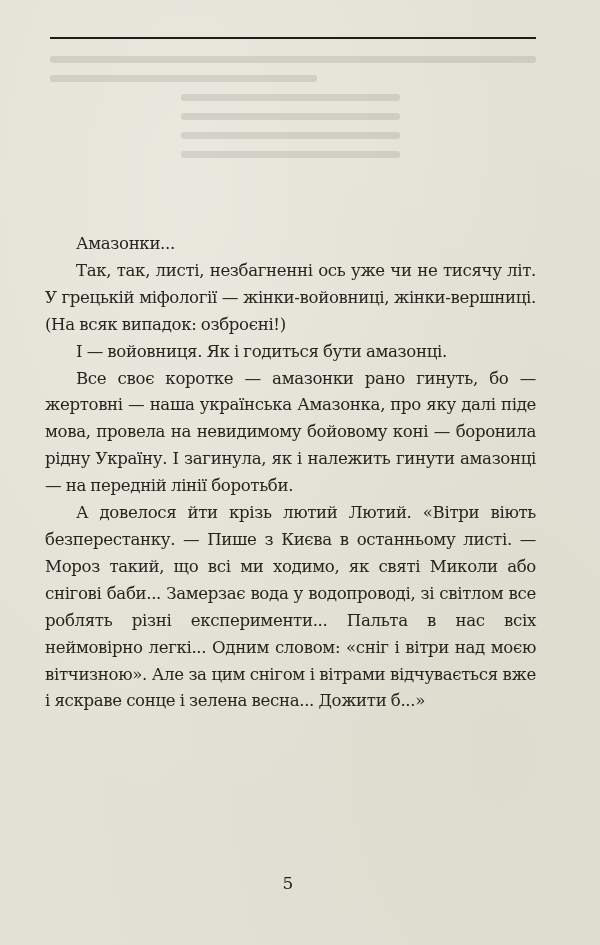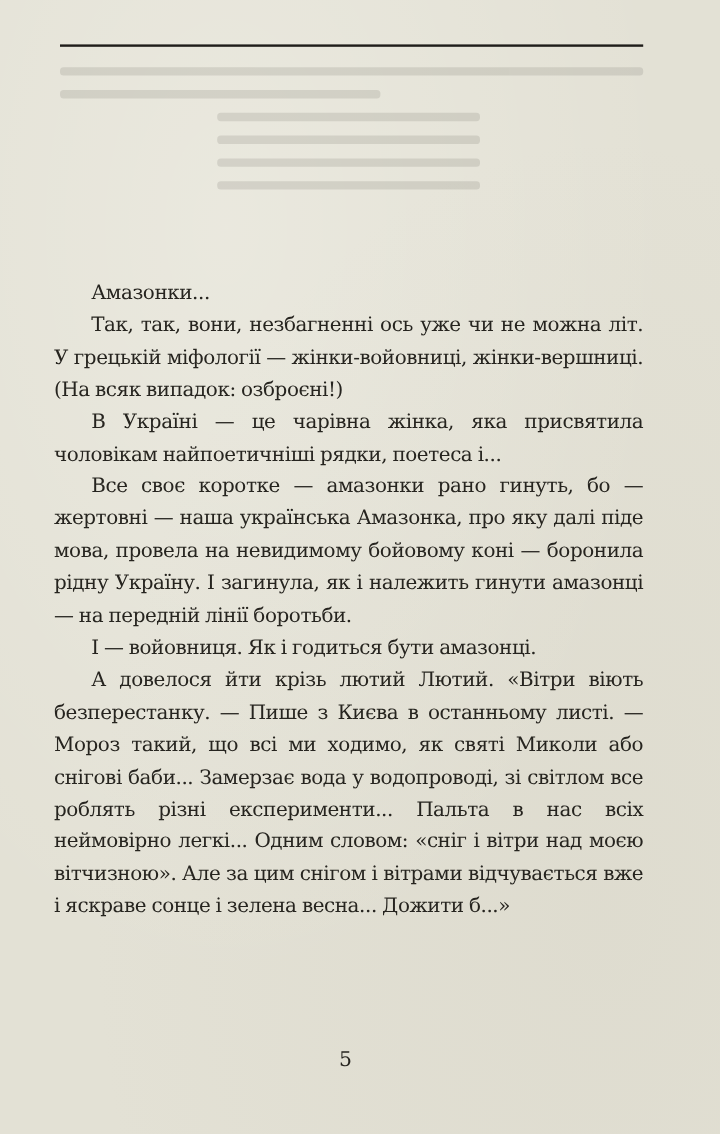--- a/index.html
+++ b/index.html
@@ -84,21 +84,20 @@
     <div class="ghost-line"></div>
     <div class="ghost-line short"></div>
     <div class="ghost-line mid"></div>
     <div class="ghost-line mid"></div>
     <div class="ghost-line mid"></div>
     <div class="ghost-line mid"></div>
   </div>
 
   <div class="body-text">
     <p>Амазонки...</p>
-    <p>Так, так, вони, незбагненні ось уже чи не можна літ. У грецькій міфології — жінки-войовниці, жінки-вершниці. (На всяк випадок: озброєні!)</p>
-    <p>В Україні — це чарівна жінка, яка присвятила чоловікам найпоетичніші рядки, поетеса і...</p>
+    <p>Так, так, листі, незбагненні ось уже чи не тисячу літ. У грецькій міфології — жінки-войовниці, жінки-вершниці. (На всяк випадок: озброєні!)</p>
+    <p>І — войовниця. Як і годиться бути амазонці.</p>
     <p>Все своє коротке — амазонки рано гинуть, бо — жертовні — наша українська Амазонка, про яку далі піде мова, провела на невидимому бойовому коні — боронила рідну Україну. І загинула, як і належить гинути амазонці — на передній лінії боротьби.</p>
-    <p>І — войовниця. Як і годиться бути амазонці.</p>
     <p>А довелося йти крізь лютий Лютий. «Вітри віють безперестанку. — Пише з Києва в останньому листі. — Мороз такий, що всі ми ходимо, як святі Миколи або снігові баби... Замерзає вода у водопроводі, зі світлом все роблять різні експерименти... Пальта в нас всіх неймовірно легкі... Одним словом: «сніг і вітри над моєю вітчизною». Але за цим снігом і вітрами відчувається вже і яскраве сонце і зелена весна... Дожити б...»</p>
   </div>
 
   <div class="page-number">5</div>
 </div>
 
 </body></html>

